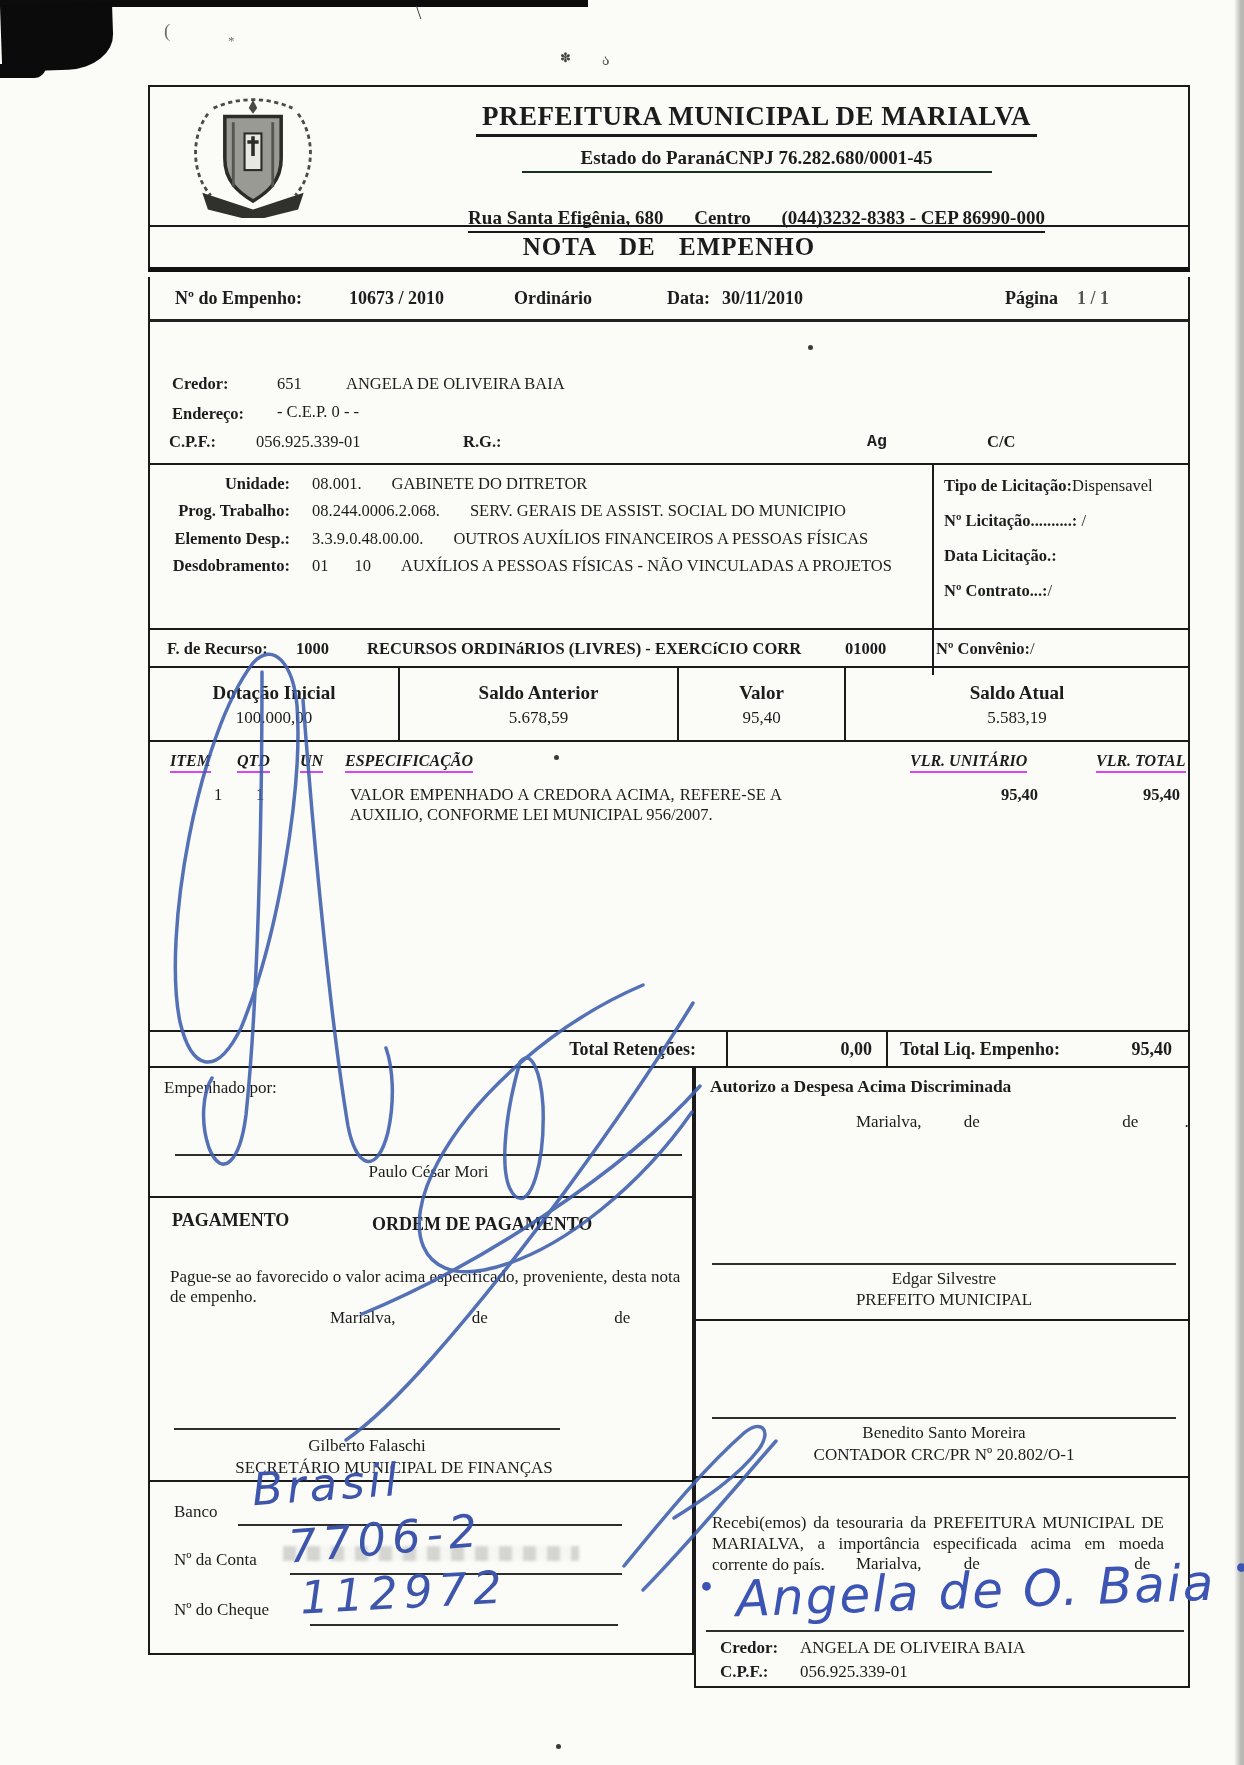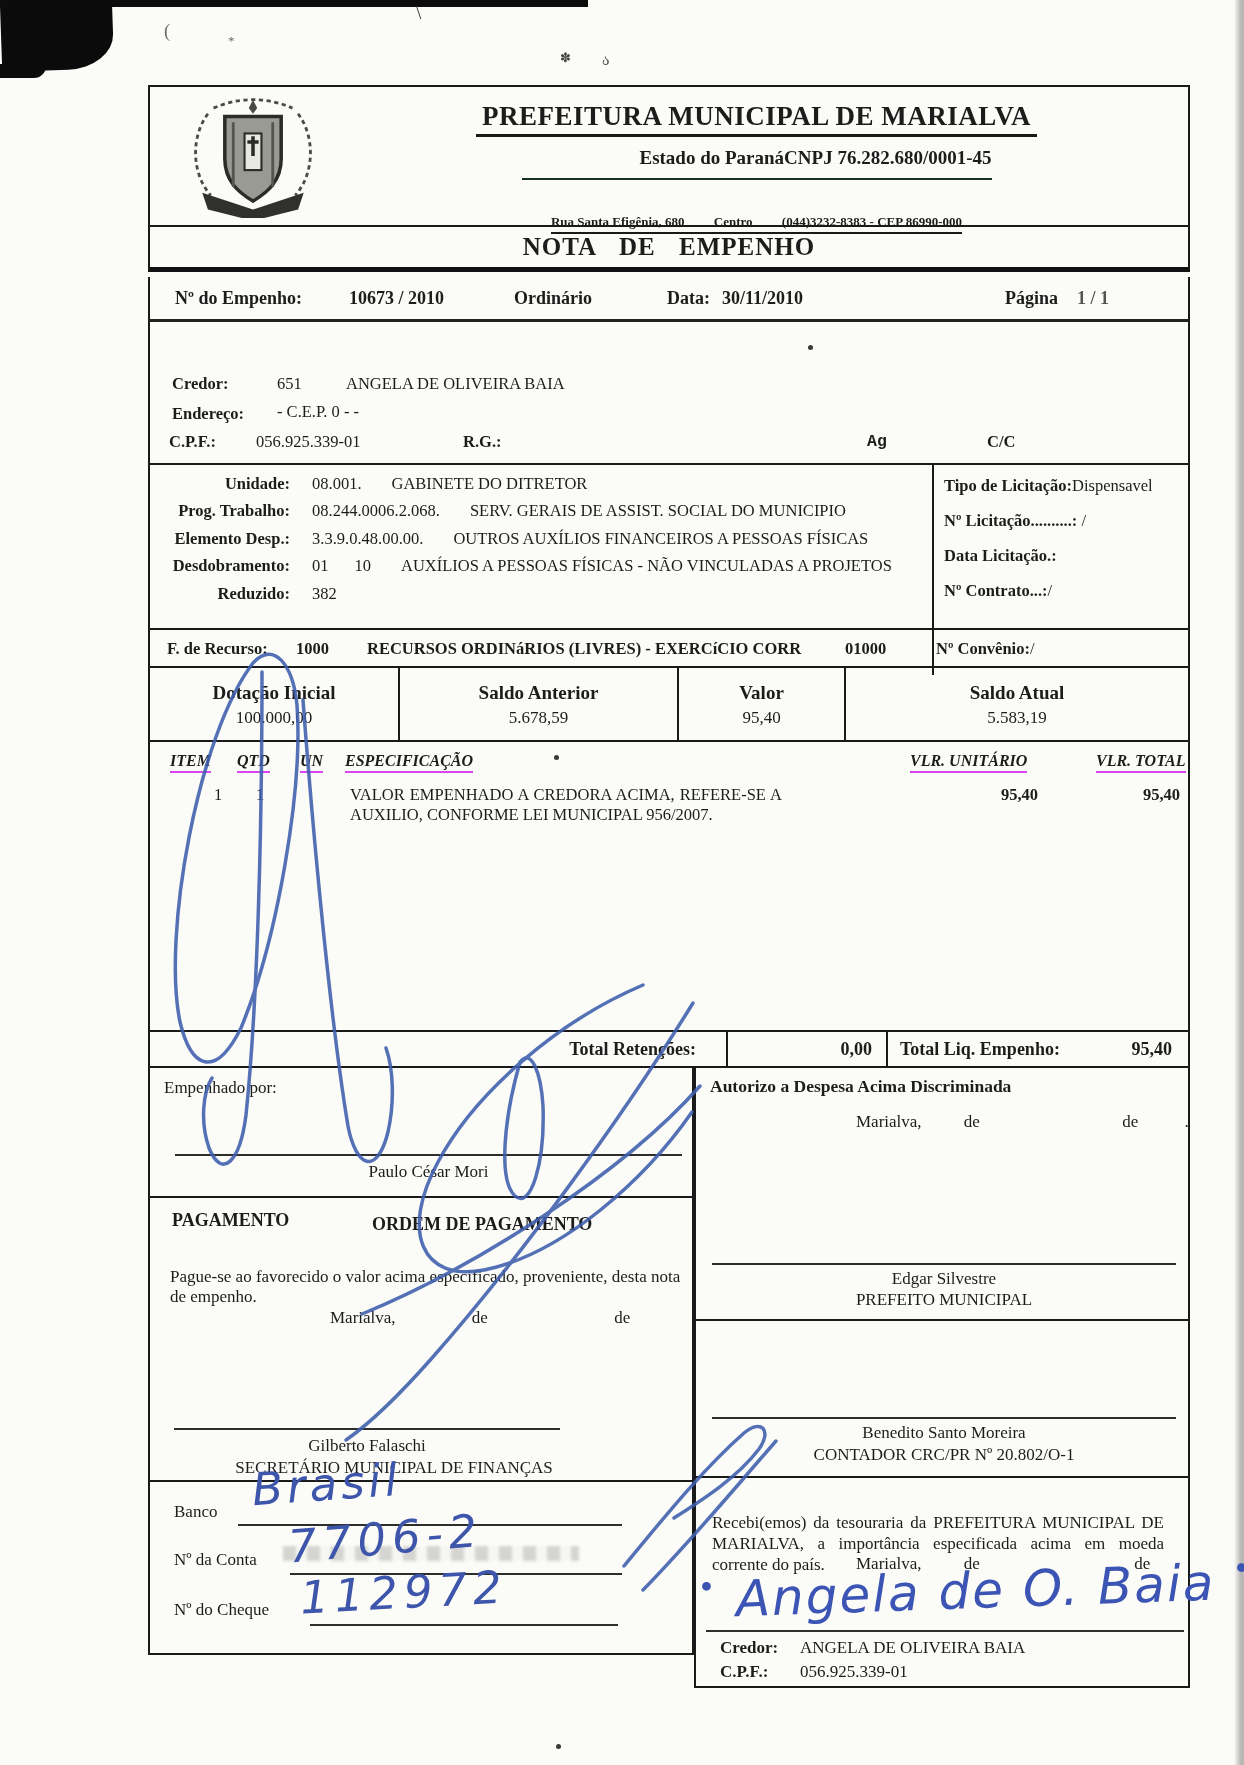--- a/index.html
+++ b/index.html
@@ -24,23 +24,23 @@
   .mark{position:absolute;color:#6e6e6a;font-size:19px;}
   
   .sec{position:absolute;left:148px;width:1042px;box-sizing:border-box;
        border-left:2px solid #1a1a1a;border-right:2px solid #1a1a1a;}
   
   .header-sec{top:85px;height:140px;border-top:2px solid #1a1a1a;display:flex;}
   .logo-wrap{width:205px;display:flex;align-items:center;justify-content:center;}
   .head-text{flex:1;padding-top:14px;padding-right:30px;text-align:center;}
   .h-line1{display:inline-block;font-size:27px;font-weight:bold;letter-spacing:.5px;
            border-bottom:3px solid #1a1a1a;padding:0 6px 2px 6px;}
-  .h-line2{display:flex;justify-content:flex-end;width:470px;margin:10px auto 0 auto;
-           font-size:19px;font-weight:bold;border-bottom:2px solid #17301f;padding-bottom:9px;}
-  .h-line3{display:inline-block;font-size:13px;font-weight:bold;margin-top:16px;
+  .h-line2{display:flex;justify-content:center;width:470px;margin:10px auto 0 auto;
+           font-size:19px;font-weight:bold;border-bottom:2px solid #17301f;padding-bottom:2px;}
+  .h-line3{display:inline-block;font-size:19px;font-weight:bold;margin-top:16px;
            border-bottom:2px solid #1a1a1a;padding-bottom:2px;}
   .h-line3 span{margin-right:26px;}
   .h-line3 span:last-child{margin-right:0;}
   
   .title-sec{top:225px;height:47px;border-top:2px solid #1a1a1a;border-bottom:5px solid #111;
              display:flex;align-items:center;justify-content:center;}
   .doc-title{font-size:25px;font-weight:bold;word-spacing:16px;letter-spacing:1px;}
   
   .empenho-sec{top:277px;height:45px;border-bottom:3px solid #222;font-size:18px;font-weight:bold;}
   .empenho-sec .abs{top:11px;}
@@ -199,24 +199,20 @@
       <span class="b-label">Elemento Desp.:</span>
       <span class="b-code">3.3.9.0.48.00.00.</span>
       <span class="b-desc">OUTROS AUXÍLIOS FINANCEIROS A PESSOAS FÍSICAS</span>
     </div>
     <div class="budget-row">
       <span class="b-label">Desdobramento:</span>
       <span class="b-code">01</span>
       <span class="b-code b-code2">10</span>
       <span class="b-desc">AUXÍLIOS A PESSOAS FÍSICAS - NÃO VINCULADAS A PROJETOS</span>
     </div>
-    <div class="budget-row">
-      <span class="b-label">Reduzido:</span>
-      <span class="b-code">382</span>
-    </div>
   </div>
   <div class="budget-right">
     <div class="lic-row"><span>Tipo de Licitação:</span><span class="lic-val">Dispensavel</span></div>
     <div class="lic-row"><span>Nº Licitação..........:</span> <span class="lic-val">/</span></div>
     <div class="lic-row"><span>Data Licitação.:</span></div>
     <div class="lic-row"><span>Nº Contrato...:</span><span class="lic-val">/</span></div>
   </div>
 </div>
 
 <div class="sec recurso-sec">

